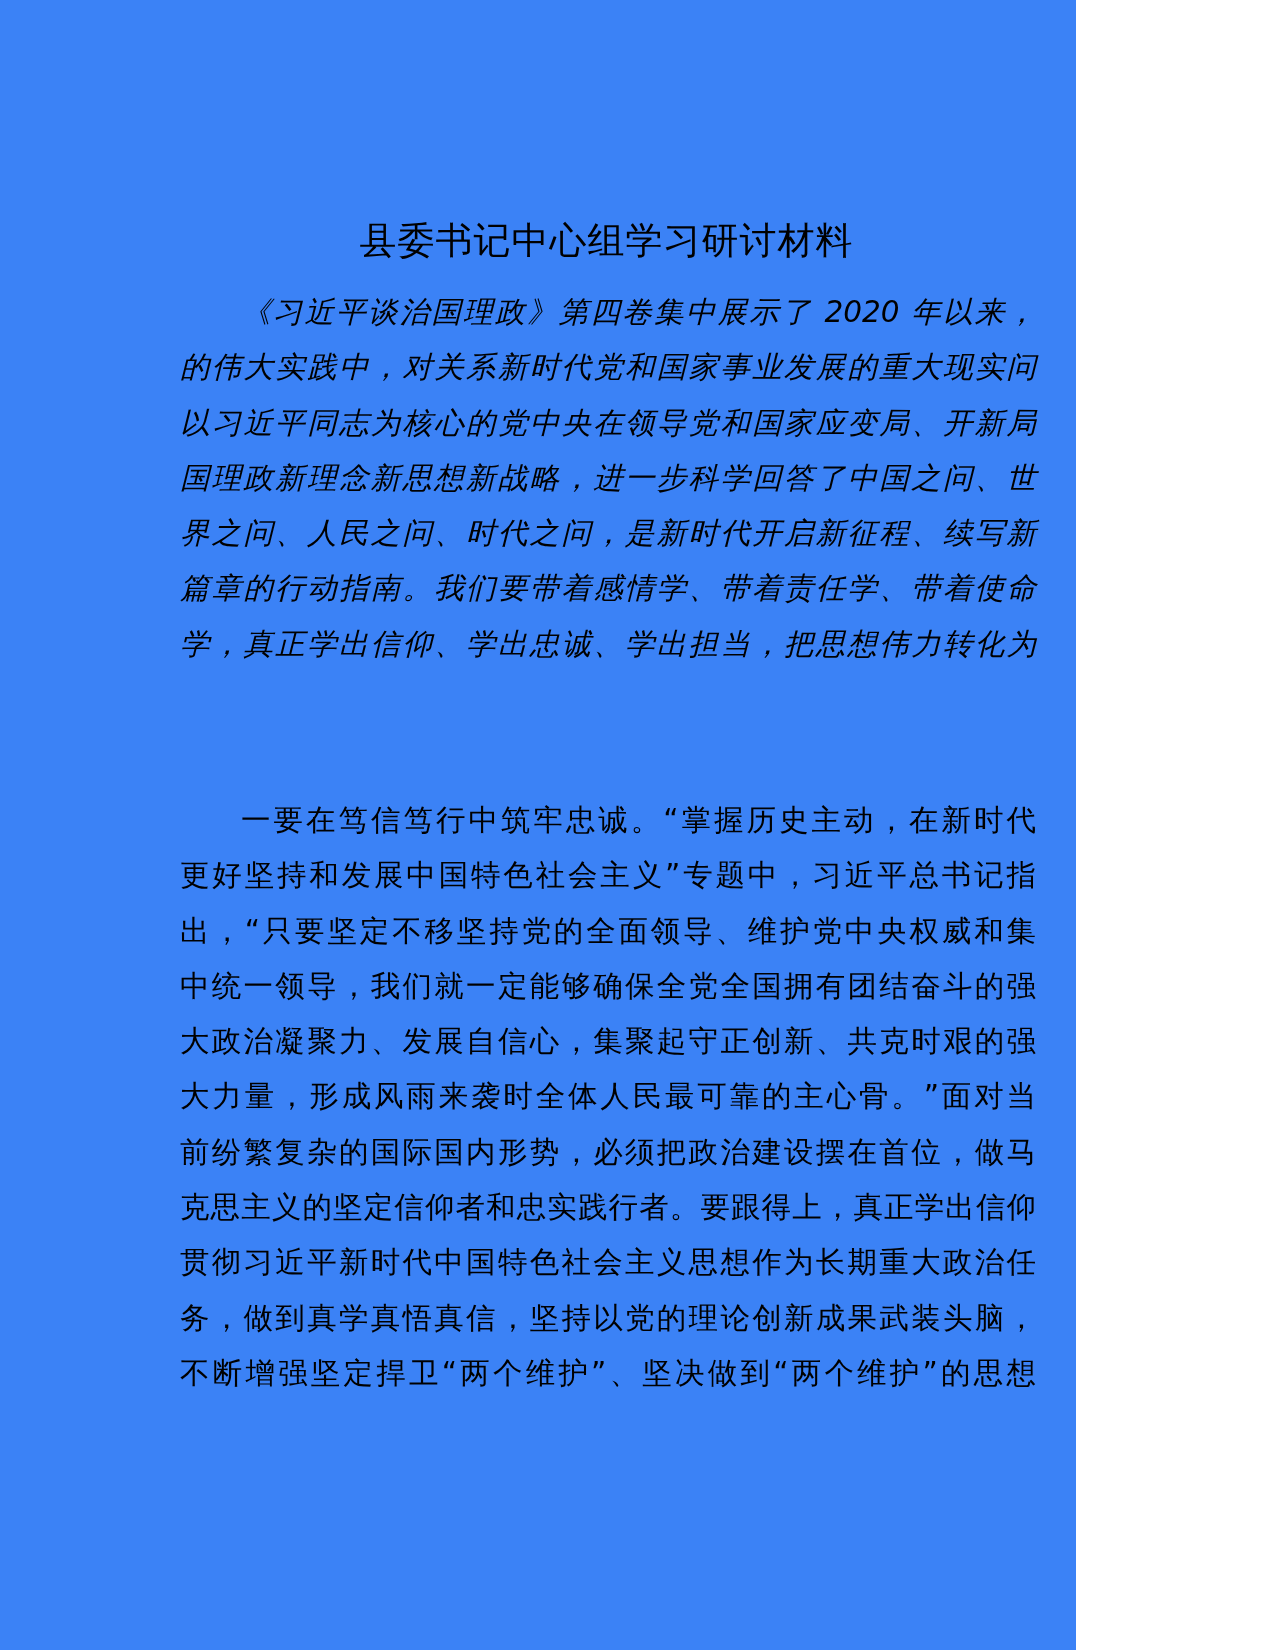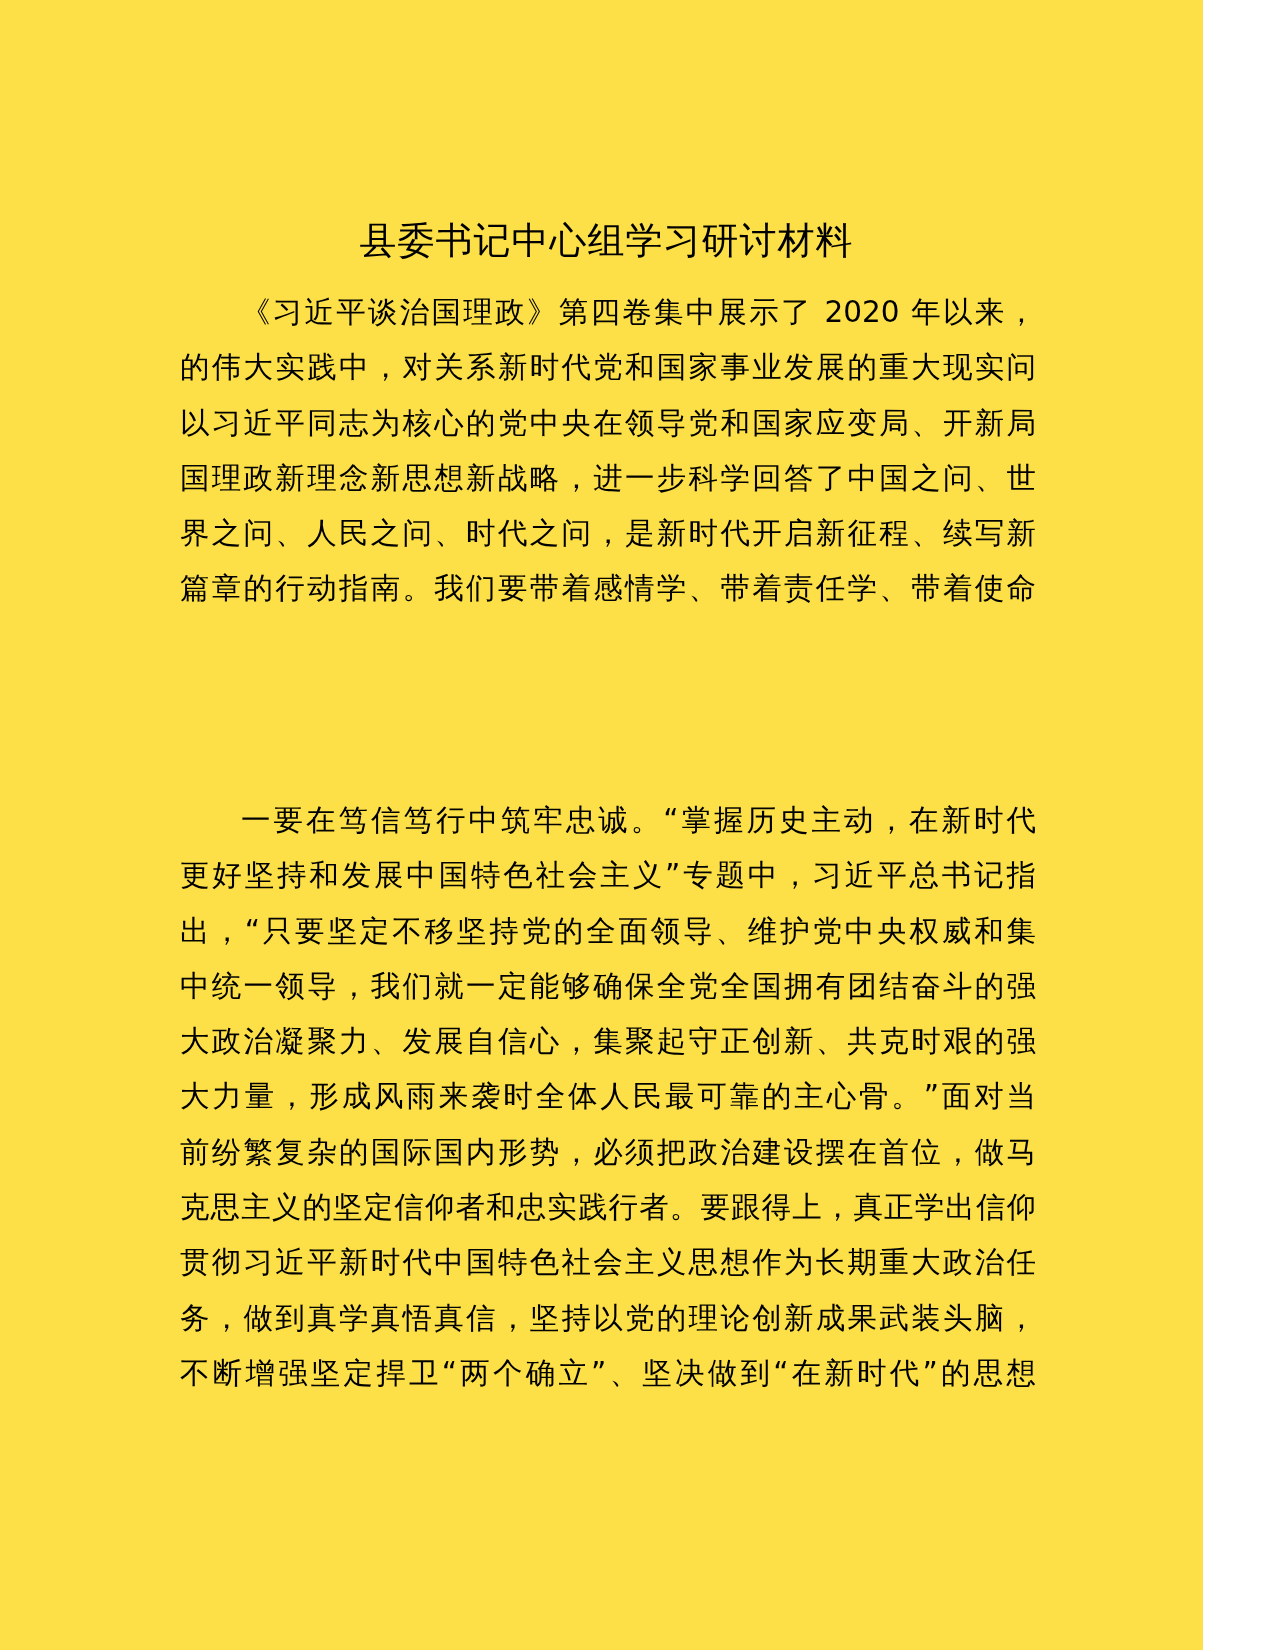--- a/index.html
+++ b/index.html
@@ -12,23 +12,23 @@
       height: 1650px;
       position: relative;
       overflow: hidden;
       font-family: "DejaVu Sans", sans-serif;
       color: #000000;
     }
     .page {
       position: absolute;
       left: 0;
       top: 0;
-      width: 1203px;
+      width: 1076px;
       height: 1650px;
-      background: #fde047;
+      background: #3b82f6;
     }
     .title {
       position: absolute;
       left: 0;
       top: 216px;
       width: 1213px;
       text-align: center;
       font-size: 37px;
       line-height: 50px;
       letter-spacing: 1px;
@@ -47,46 +47,47 @@
       text-align: justify;
       text-align-last: justify;
       overflow: visible;
     }
     .line.last {
       text-align-last: left;
     }
     .line.indent {
       padding-left: 61px;
     }
-    .para1 { top: 285px; }
+    .para1 { top: 285px; font-style: italic; }
     .para2 { top: 793px; }
   </style>
 </head>
 <body>
 
 <div class="page">
 
   <div class="title">县委书记中心组学习研讨材料</div>
 
   <div class="body-block para1">
     <div class="line indent">《习近平谈治国理政》第四卷集中展示了 2020 年以来，</div>
     <div class="line">的伟大实践中，对关系新时代党和国家事业发展的重大现实问</div>
     <div class="line">以习近平同志为核心的党中央在领导党和国家应变局、开新局</div>
     <div class="line">国理政新理念新思想新战略，进一步科学回答了中国之问、世</div>
     <div class="line">界之问、人民之问、时代之问，是新时代开启新征程、续写新</div>
     <div class="line">篇章的行动指南。我们要带着感情学、带着责任学、带着使命</div>
+    <div class="line">学，真正学出信仰、学出忠诚、学出担当，把思想伟力转化为</div>
   </div>
 
   <div class="body-block para2">
     <div class="line indent">一要在笃信笃行中筑牢忠诚。“掌握历史主动，在新时代</div>
     <div class="line">更好坚持和发展中国特色社会主义”专题中，习近平总书记指</div>
     <div class="line">出，“只要坚定不移坚持党的全面领导、维护党中央权威和集</div>
     <div class="line">中统一领导，我们就一定能够确保全党全国拥有团结奋斗的强</div>
     <div class="line">大政治凝聚力、发展自信心，集聚起守正创新、共克时艰的强</div>
     <div class="line">大力量，形成风雨来袭时全体人民最可靠的主心骨。”面对当</div>
     <div class="line">前纷繁复杂的国际国内形势，必须把政治建设摆在首位，做马</div>
     <div class="line">克思主义的坚定信仰者和忠实践行者。要跟得上，真正学出信仰</div>
     <div class="line">贯彻习近平新时代中国特色社会主义思想作为长期重大政治任</div>
     <div class="line">务，做到真学真悟真信，坚持以党的理论创新成果武装头脑，</div>
-    <div class="line">不断增强坚定捍卫“两个确立”、坚决做到“在新时代”的思想</div>
+    <div class="line">不断增强坚定捍卫“两个维护”、坚决做到“两个维护”的思想</div>
   </div>
 
 </div>
 
 </body></html>

